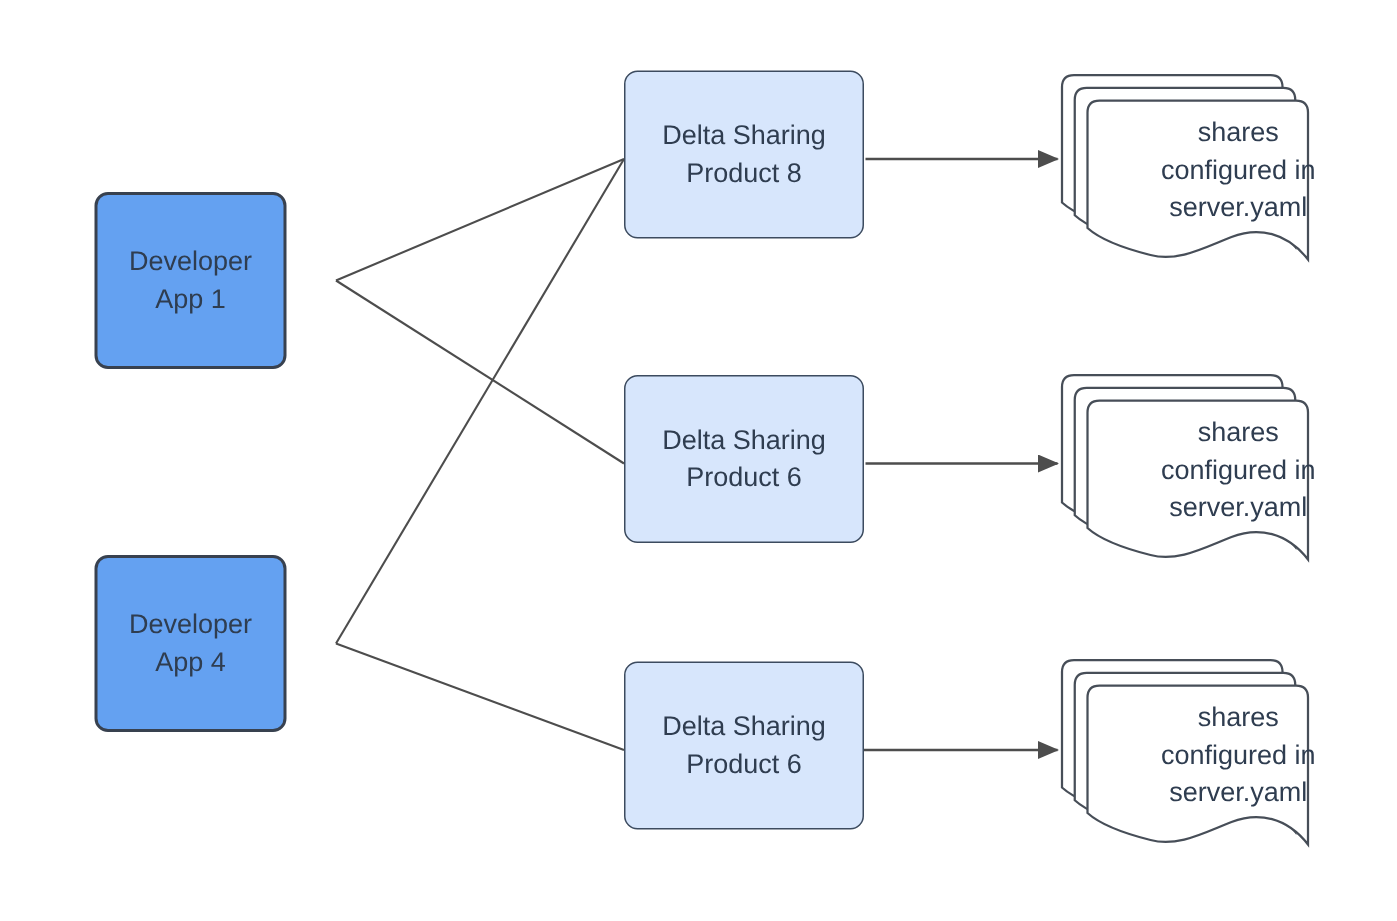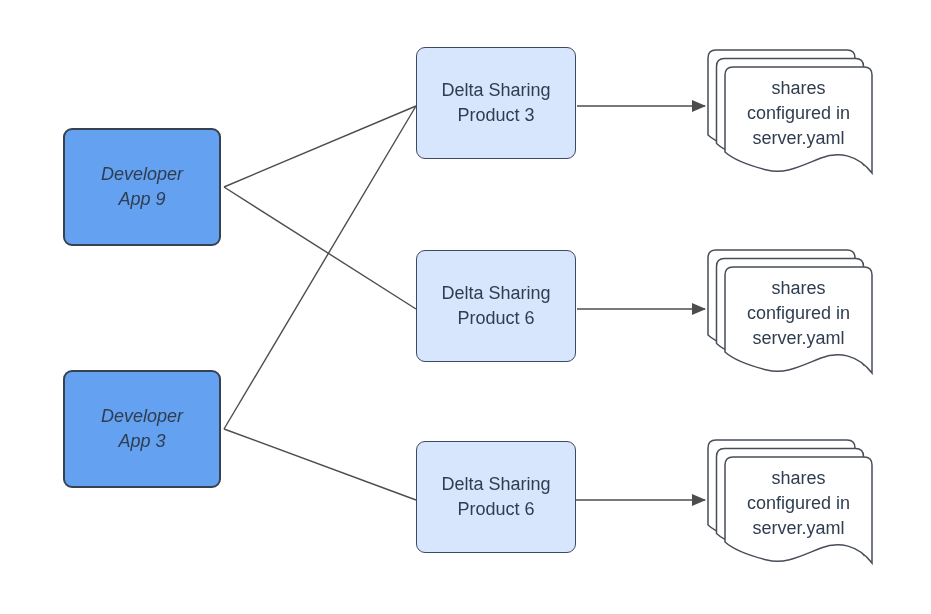--- a/index.html
+++ b/index.html
@@ -42,25 +42,24 @@
     flex-direction: column;
     align-items: center;
     justify-content: center;
     text-align: center;
     border-radius: 9px;
     color: var(--text, #2f3d50);
     font-size: 18px;
     line-height: 25px;
   }
   .node-app {
-    width: 158px;
+    width: 128px;
     height: 118px;
     background: var(--app-fill, #64a1f1);
     border: 2px solid var(--app-border, #38414f);
-    font-style: italic;
   }
   .node-product {
     width: 160px;
     height: 112px;
     background: var(--product-fill, #d7e6fc);
     border: 1.5px solid var(--product-border, #3c4b5f);
   }
   .app-1 { left: 63px;  top: 128px; }
   .app-2 { left: 63px;  top: 370px; }
   .product-1 { left: 416px; top: 47px;  }
@@ -71,20 +70,21 @@
     width: 147px;
     height: 92px;
     display: flex;
     flex-direction: column;
     align-items: center;
     justify-content: center;
     text-align: center;
     color: var(--text, #2f3d50);
     font-size: 18px;
     line-height: 25px;
+    padding-left: 27px;
   }
   .doc-text-1 { left: 725px; top: 67px;  }
   .doc-text-2 { left: 725px; top: 267px; }
   .doc-text-3 { left: 725px; top: 457px; }
 </style>
 </head>
 <body>
 
 <div class="canvas">
 
@@ -122,31 +122,31 @@
 
     <g transform="translate(708,440)">
       <path class="doc-page" d="M 0 85 L 0 8 Q 0 0 8 0 L 139 0 Q 147 0 147 8 L 147 106 C 133 88 114 84 96 91 C 78 98 60 108 42 103 C 26 99 10 94 0 85 Z"></path>
       <path class="doc-page" transform="translate(8.5,8.5)" d="M 0 85 L 0 8 Q 0 0 8 0 L 139 0 Q 147 0 147 8 L 147 106 C 133 88 114 84 96 91 C 78 98 60 108 42 103 C 26 99 10 94 0 85 Z"></path>
       <path class="doc-page" transform="translate(17,17)" d="M 0 85 L 0 8 Q 0 0 8 0 L 139 0 Q 147 0 147 8 L 147 106 C 133 88 114 84 96 91 C 78 98 60 108 42 103 C 26 99 10 94 0 85 Z"></path>
     </g>
   </svg>
 
   <div class="node node-app app-1">
     <span>Developer</span>
-    <span>App 9</span>
+    <span>App 1</span>
   </div>
 
   <div class="node node-app app-2">
     <span>Developer</span>
-    <span>App 3</span>
+    <span>App 4</span>
   </div>
 
   <div class="node node-product product-1">
     <span>Delta Sharing</span>
-    <span>Product 3</span>
+    <span>Product 8</span>
   </div>
 
   <div class="node node-product product-2">
     <span>Delta Sharing</span>
     <span>Product 6</span>
   </div>
 
   <div class="node node-product product-3">
     <span>Delta Sharing</span>
     <span>Product 6</span>

